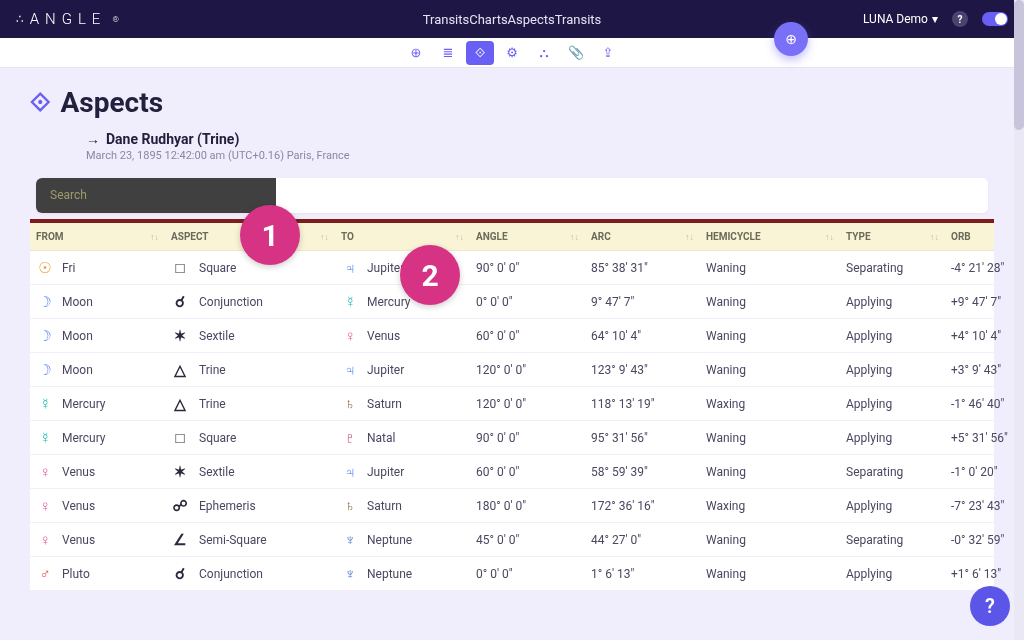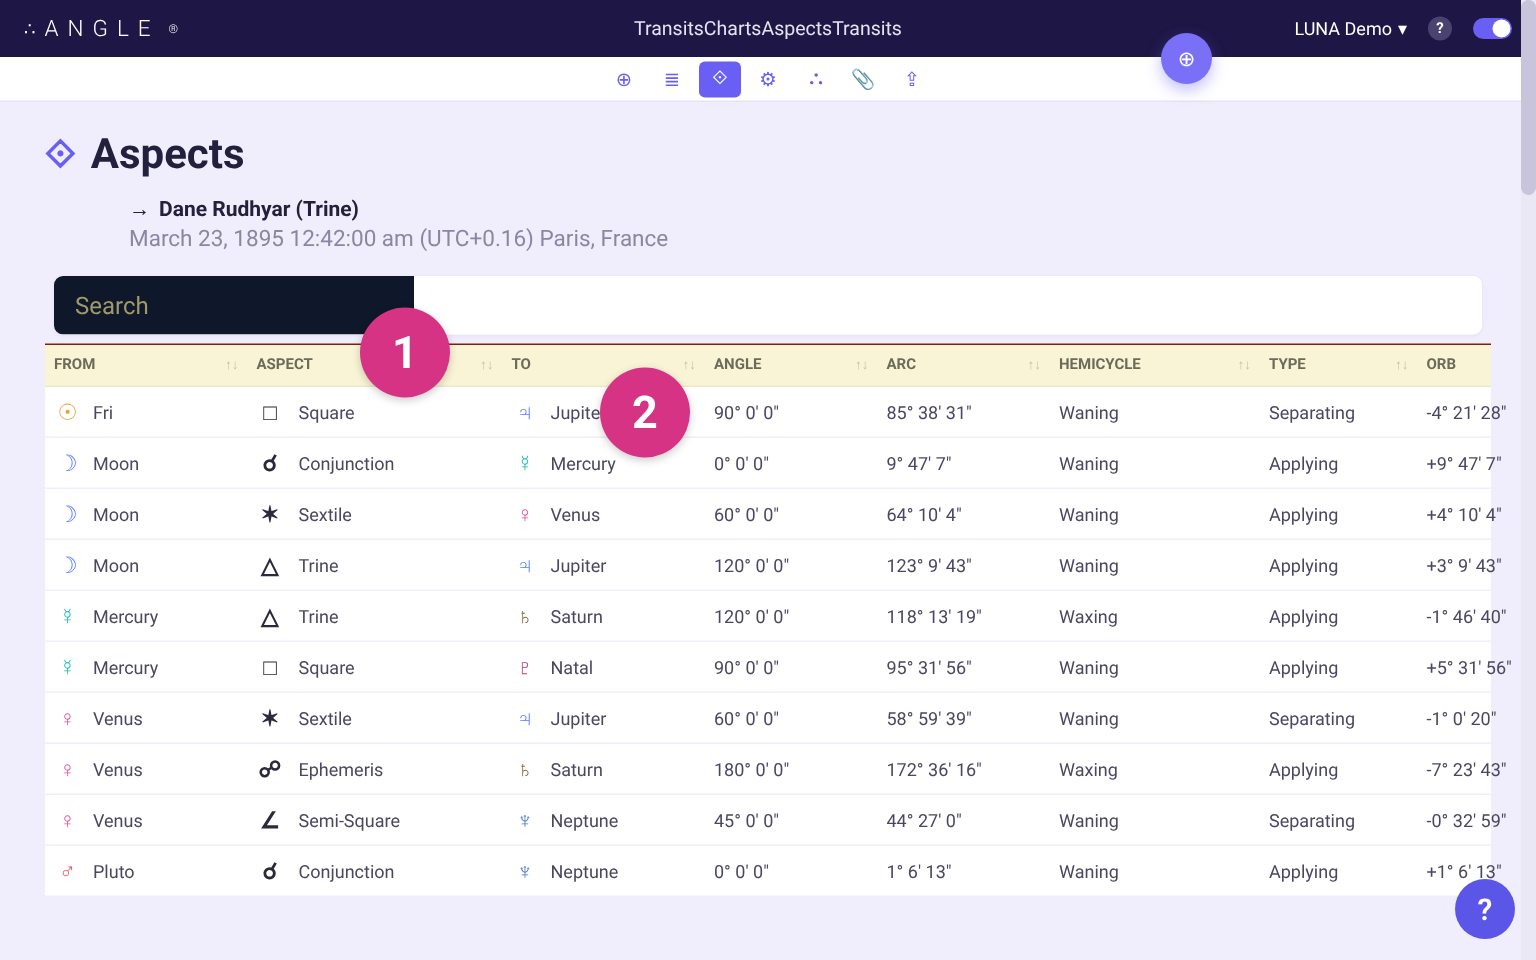--- a/index.html
+++ b/index.html
@@ -20,29 +20,29 @@
   .tb-icon { width: 28px; height: 24px; display: flex; align-items: center; justify-content: center; color: #6a5ff5; border-radius: 4px; cursor: pointer; font-size: 13px; }
   .tb-icon.active { background: #6a5ff5; color: #fff; }
   .add-fab { position: absolute; right: 216px; top: -16px; width: 34px; height: 34px; border-radius: 50%; background: #7a70f7; color: #fff; display: flex; align-items: center; justify-content: center; font-size: 14px; box-shadow: 0 4px 10px rgba(106,95,245,.4); cursor: pointer; }
 
   .page { padding: 18px 30px 0 30px; }
   .page-head { display: flex; align-items: center; gap: 10px; margin-bottom: 12px; }
   .page-head-icon { color: #6a5ff5; font-size: 26px; font-weight: bold; }
   .page-title { font-size: 28px; font-weight: 700; color: #23203e; }
   .subject { margin-left: 56px; margin-bottom: 16px; }
   .subject-name { display: flex; align-items: center; gap: 6px; font-weight: 700; font-size: 14px; color: #23203e; }
-  .subject-meta { font-size: 15px; color: #8a87a3; margin-top: 2px; }
+  .subject-meta { font-size: 11px; color: #8a87a3; margin-top: 2px; }
 
   .search-row { padding: 0 6px; margin-bottom: 6px; }
   .search-wrap { display: flex; background: #fff; border-radius: 6px; overflow: hidden; box-shadow: 0 1px 3px rgba(0,0,0,.05); }
-  .search-label { background: #0f172a; padding: 10px 14px; font-size: 16px; color: #a09a6a; width: 240px; }
+  .search-label { background: #404040; padding: 10px 14px; font-size: 12px; color: #a09a6a; width: 240px; }
   .search-input { flex: 1; border: none; outline: none; padding: 10px 14px; font-size: 13px; }
 
   .table { width: 100%; }
-  .thead { display: grid; grid-template-columns: 135px 170px 135px 115px 115px 140px 105px 95px; background: #f9f4d6; border-top: 1px solid #7f1d1d; border-bottom: 1px solid #eee8c4; }
+  .thead { display: grid; grid-template-columns: 135px 170px 135px 115px 115px 140px 105px 95px; background: #f9f4d6; border-top: 4px solid #7f1d1d; border-bottom: 1px solid #eee8c4; }
   .th { padding: 8px 6px; font-size: 10px; font-weight: 700; color: #6b6b5a; text-transform: uppercase; display: flex; align-items: center; justify-content: space-between; }
   .sort { color: #c7c29a; font-size: 9px; }
   .tbody { background: #fff; }
   .tr { display: grid; grid-template-columns: 135px 170px 135px 115px 115px 140px 105px 95px; border-bottom: 1px solid #f0eef9; align-items: center; min-height: 34px; }
   .td { padding: 7px 6px; font-size: 12px; color: #4a4760; }
   .pl { display: flex; align-items: center; gap: 8px; }
   .glyph { font-size: 15px; width: 18px; text-align: center; }
   .g-sun { color: #e6a23c; }
   .g-moon { color: #5b7fff; }
   .g-merc { color: #1abcb0; }

